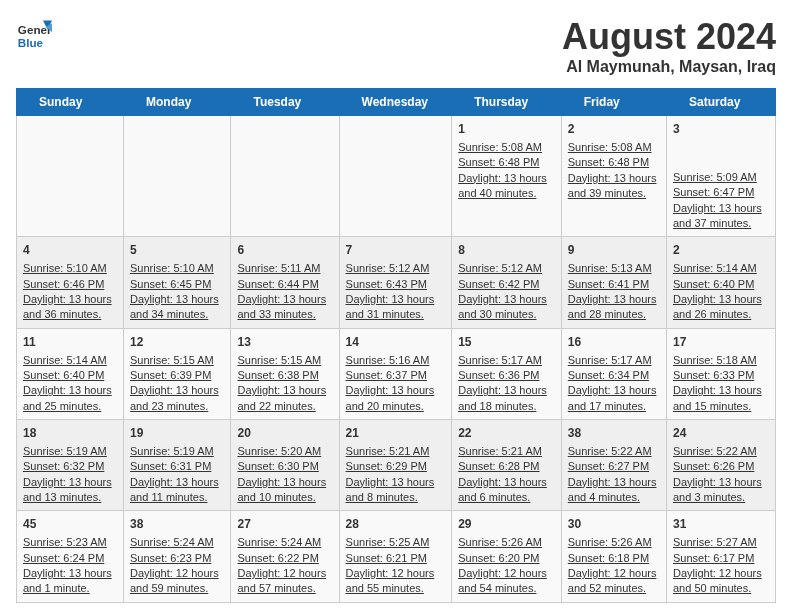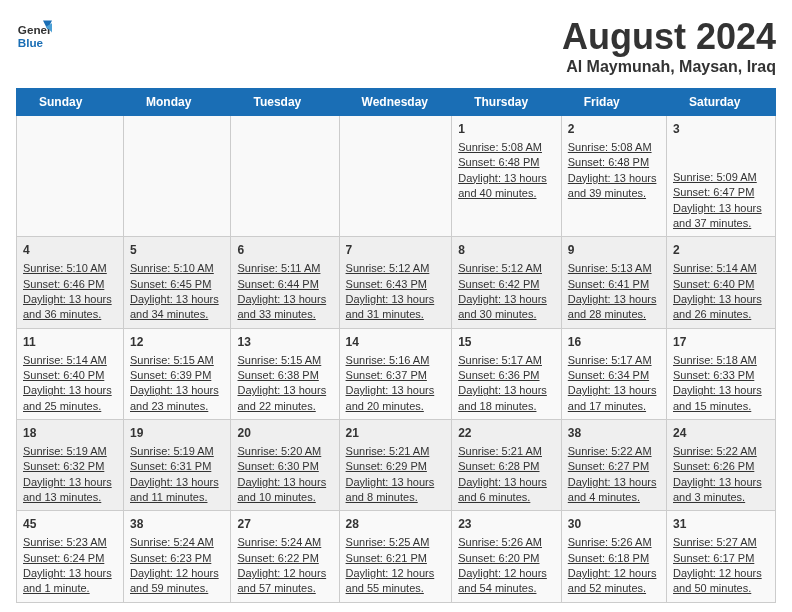--- a/index.html
+++ b/index.html
@@ -317,21 +317,21 @@
 and 57 minutes.</div>
         </td>
         <td>
           <span class="day-num">28</span>
           <div class="day-info" style="white-space: pre-line;">Sunrise: 5:25 AM
 Sunset: 6:21 PM
 Daylight: 12 hours
 and 55 minutes.</div>
         </td>
         <td>
-          <span class="day-num">23</span>
+          <span class="day-num">29</span>
           <div class="day-info" style="white-space: pre-line;">Sunrise: 5:26 AM
 Sunset: 6:20 PM
 Daylight: 12 hours
 and 54 minutes.</div>
         </td>
         <td>
           <span class="day-num">30</span>
           <div class="day-info" style="white-space: pre-line;">Sunrise: 5:26 AM
 Sunset: 6:18 PM
 Daylight: 12 hours

